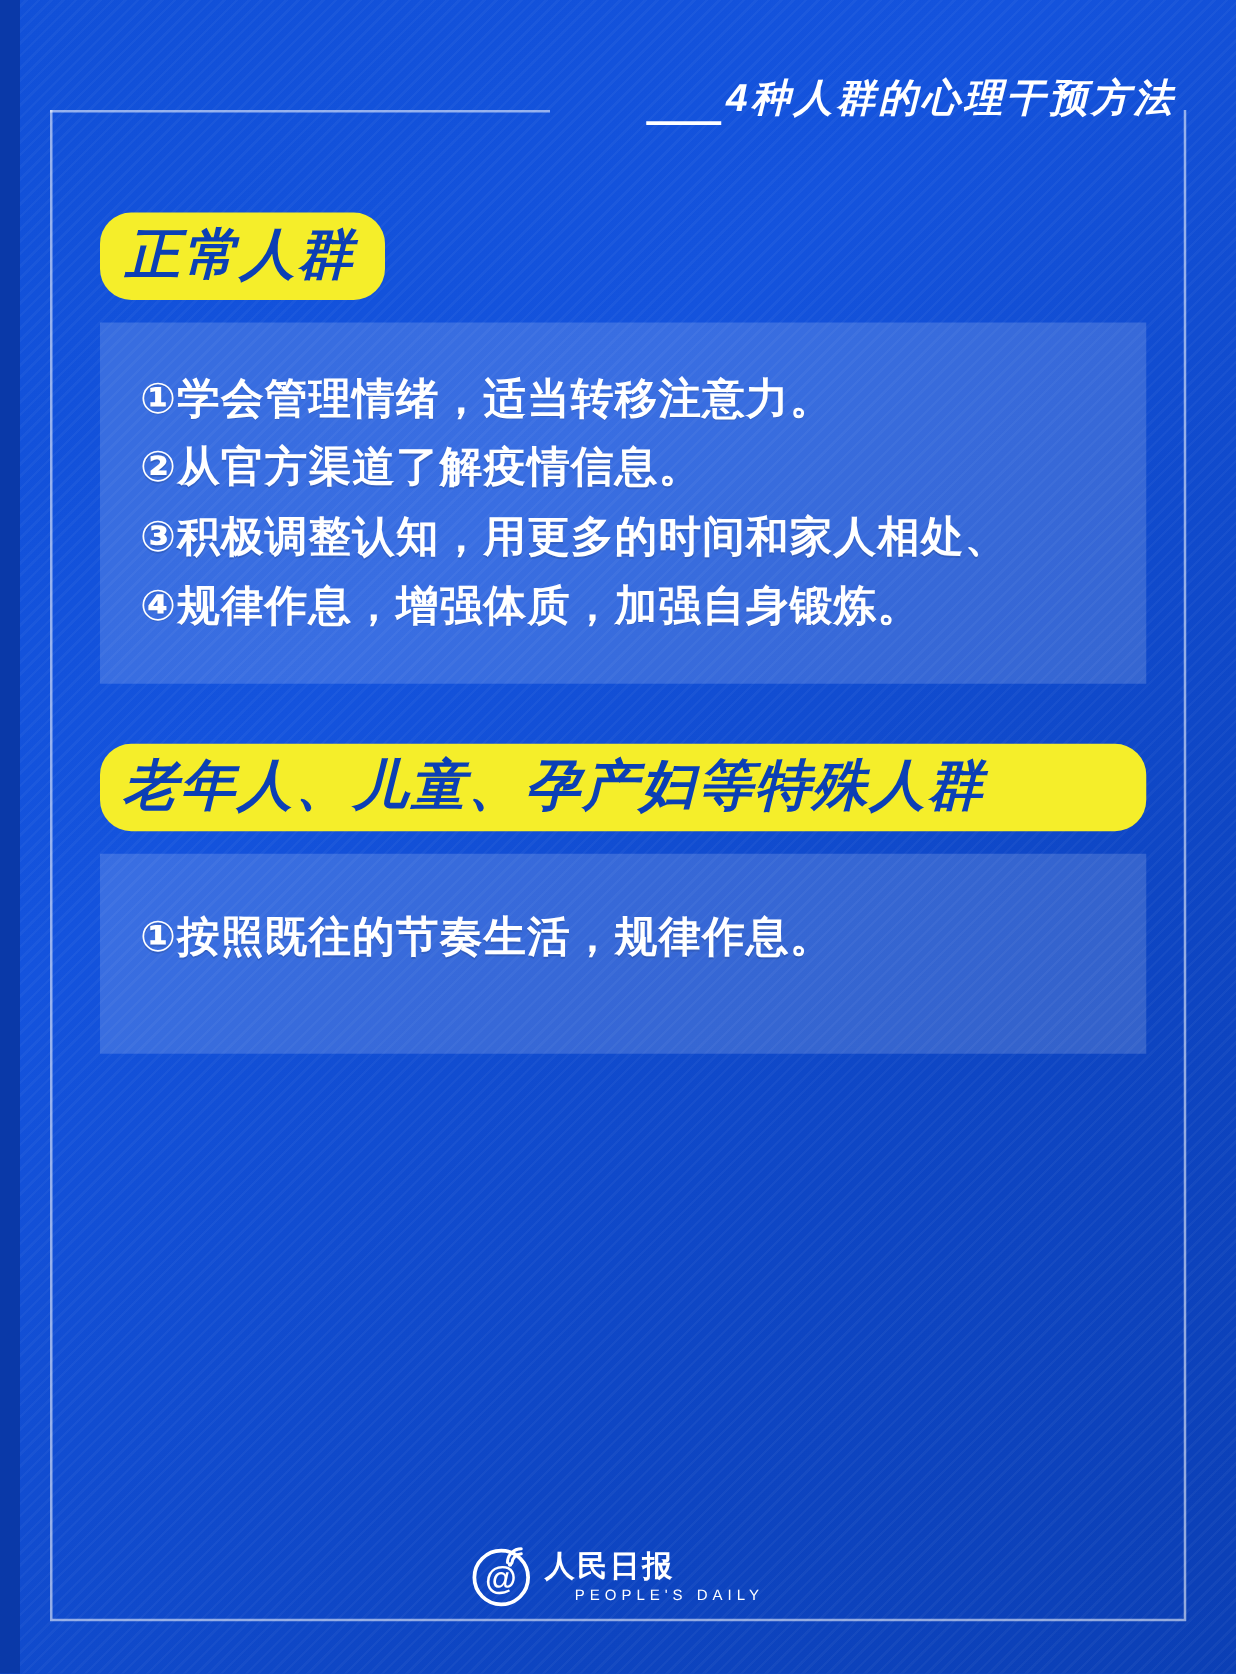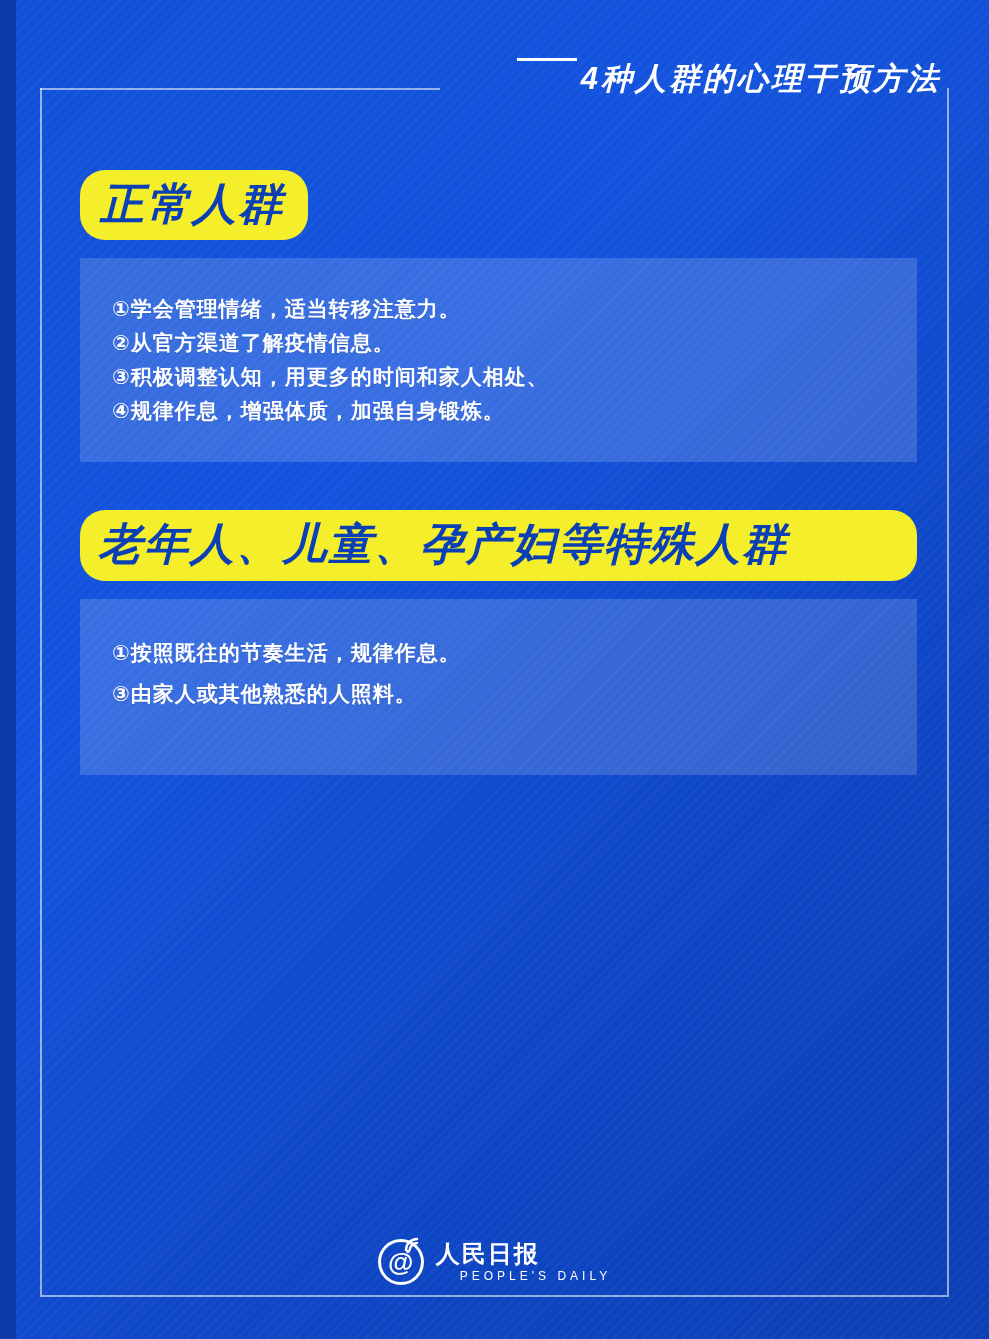--- a/index.html
+++ b/index.html
@@ -63,21 +63,21 @@
     width: 400px;
     height: 2px;
     background: rgba(255,255,255,0.55);
   }
 
   .header {
     position: absolute;
     top: 58px;
     right: 48px;
     display: flex;
-    align-items: flex-start;
+    align-items: flex-end;
     gap: 4px;
   }
   .header-rule {
     width: 60px;
     height: 3px;
     background: #ffffff;
   }
   .header-title {
     color: #ffffff;
     font-size: 31px;
@@ -117,21 +117,21 @@
 
   .section-body {
     margin-top: 18px;
     background: rgba(255,255,255,0.16);
     padding: 34px 30px 34px 32px;
   }
   .section-body.tall { padding-bottom: 60px; }
 
   .line {
     color: #ffffff;
-    font-size: 21px;
+    font-size: 34px;
     font-weight: bold;
     line-height: 1.62;
     letter-spacing: 1px;
     text-shadow: 0 1px 0 rgba(0,0,0,0.12);
   }
   .line.spaced { line-height: 1.95; }
 
   .footer {
     position: absolute;
     bottom: 54px;
@@ -202,21 +202,20 @@
         <div class="line">②从官方渠道了解疫情信息。</div>
         <div class="line">③积极调整认知，用更多的时间和家人相处、</div>
         <div class="line">④规律作息，增强体质，加强自身锻炼。</div>
       </div>
     </div>
 
     <div class="section">
       <div class="section-title wide">老年人、儿童、孕产妇等特殊人群</div>
       <div class="section-body tall">
         <div class="line spaced">①按照既往的节奏生活，规律作息。</div>
-        <div class="line spaced">③由家人或其他熟悉的人照料。</div>
       </div>
     </div>
 
   </div>
 
   <div class="footer">
     <div class="logo-mark">
       <span>@</span>
       <svg class="logo-wifi" viewBox="0 0 22 18">
         <path d="M3 14 A11 11 0 0 1 14 3" stroke="#ffffff" stroke-width="2.4" fill="none" stroke-linecap="round"></path>

